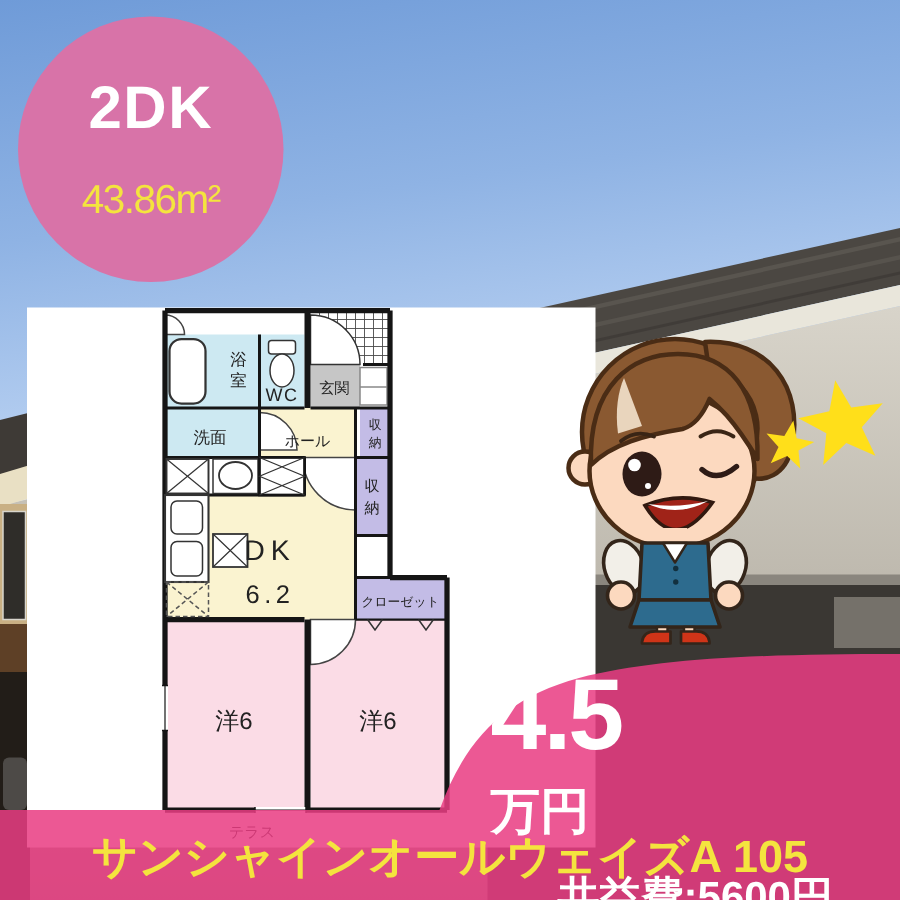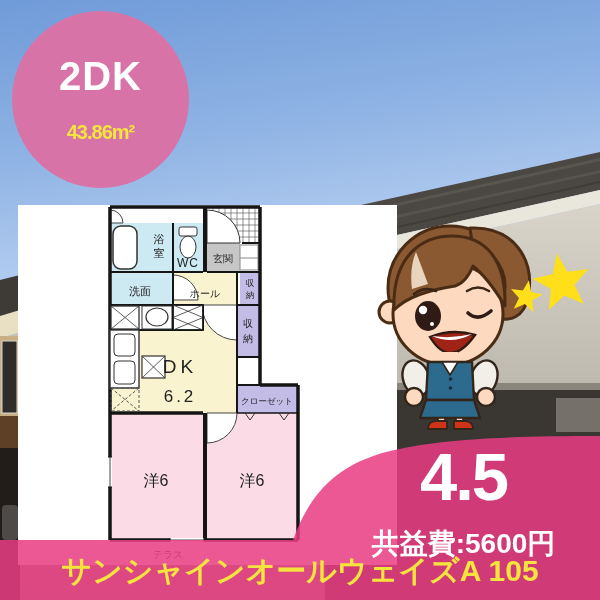--- a/index.html
+++ b/index.html
@@ -12,28 +12,28 @@
   svg{display:block;}
   .photo{position:absolute;left:0;top:0;}
   .card{position:absolute;left:18px;top:205px;width:379px;height:360px;background:#ffffff;}
   .badge{
     position:absolute;left:12px;top:11px;width:177px;height:177px;border-radius:50%;
     background:#d873a8;display:flex;flex-direction:column;align-items:center;justify-content:center;
     text-align:center;line-height:1.08;gap:24px;
   }
   .badge .layout{font-size:40px;font-weight:bold;color:#ffffff;letter-spacing:1px;}
   .badge .loc{font-size:30px;font-weight:bold;color:#ffffff;margin-top:6px;}
-  .badge .area{font-size:20px;font-weight:bold;color:#f4e43e;margin-top:0;letter-spacing:-1px;}
+  .badge .area{font-size:27px;font-weight:normal;color:#f4e43e;margin-top:0;letter-spacing:-1px;}
   .mascot{position:absolute;left:370px;top:216px;}
   .stars{position:absolute;left:505px;top:248px;}
   .overlay{position:absolute;left:0;top:0;}
   .price{
     position:absolute;left:327px;top:443px;width:273px;text-align:center;color:#ffffff;
   }
-  .price .row{display:flex;align-items:baseline;justify-content:center;gap:9px;}
+  .price .row{display:flex;align-items:baseline;justify-content:center;gap:9px;flex-direction:column;}
   .price .amount{font-size:67px;font-weight:bold;letter-spacing:-2px;line-height:1;}
   .price .unit{font-size:33px;font-weight:bold;}
   .price .fee{font-size:28px;font-weight:bold;margin-top:15px;letter-spacing:0;}
   .bannertext{
     position:absolute;left:0;top:551px;width:600px;text-align:center;
     font-size:30px;font-weight:bold;color:#f4e43e;letter-spacing:0;
   }
   .plansvg text{fill:#222222;font-family:"Liberation Sans","DejaVu Sans",sans-serif;}
 </style>
 </head>
@@ -239,19 +239,20 @@
     <polygon fill="#ffdf1a" points="23.9,32.3 26.1,44.1 37.8,46.6 27.3,52.3 28.5,64.3 19.8,56 8.8,60.8 14,50 6,41 17.9,42.6"></polygon>
   </svg>
 
   <svg class="overlay" width="600" height="600" viewBox="0 0 600 600">
     <path d="M0,540 L293,540 C309,496 334,466 386,452 C437,439 504,436 600,436 L600,600 L0,600 Z" fill="#e93c82" fill-opacity="0.86"></path>
   </svg>
 
   <div class="price">
     <div class="row">
       <span class="amount">4.5</span>
+      <span class="unit">万円</span>
     </div>
     <div class="fee">共益費:5600円</div>
   </div>
 
   <div class="bannertext">サンシャインオールウェイズA 105</div>
 
 </div>
 
 </body></html>

